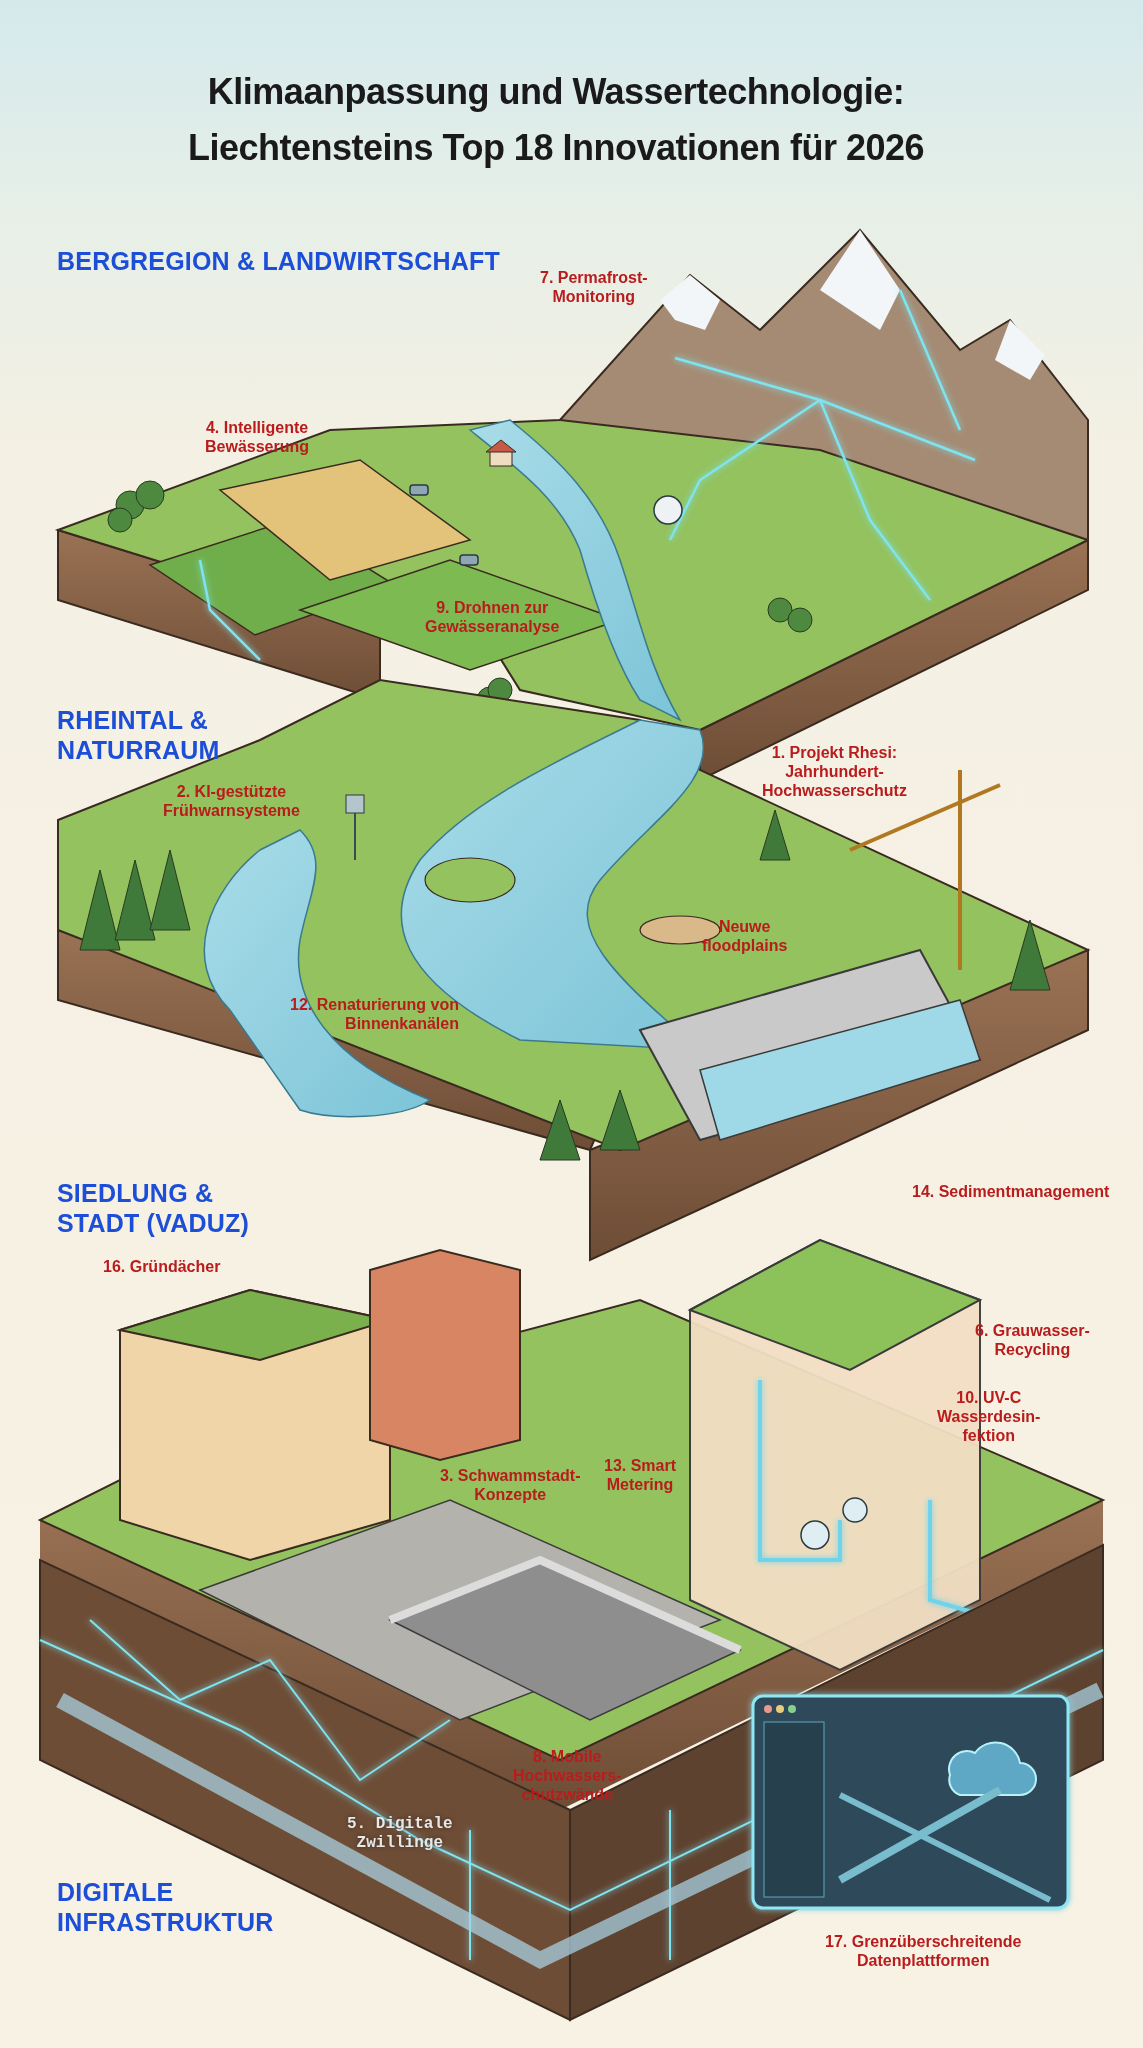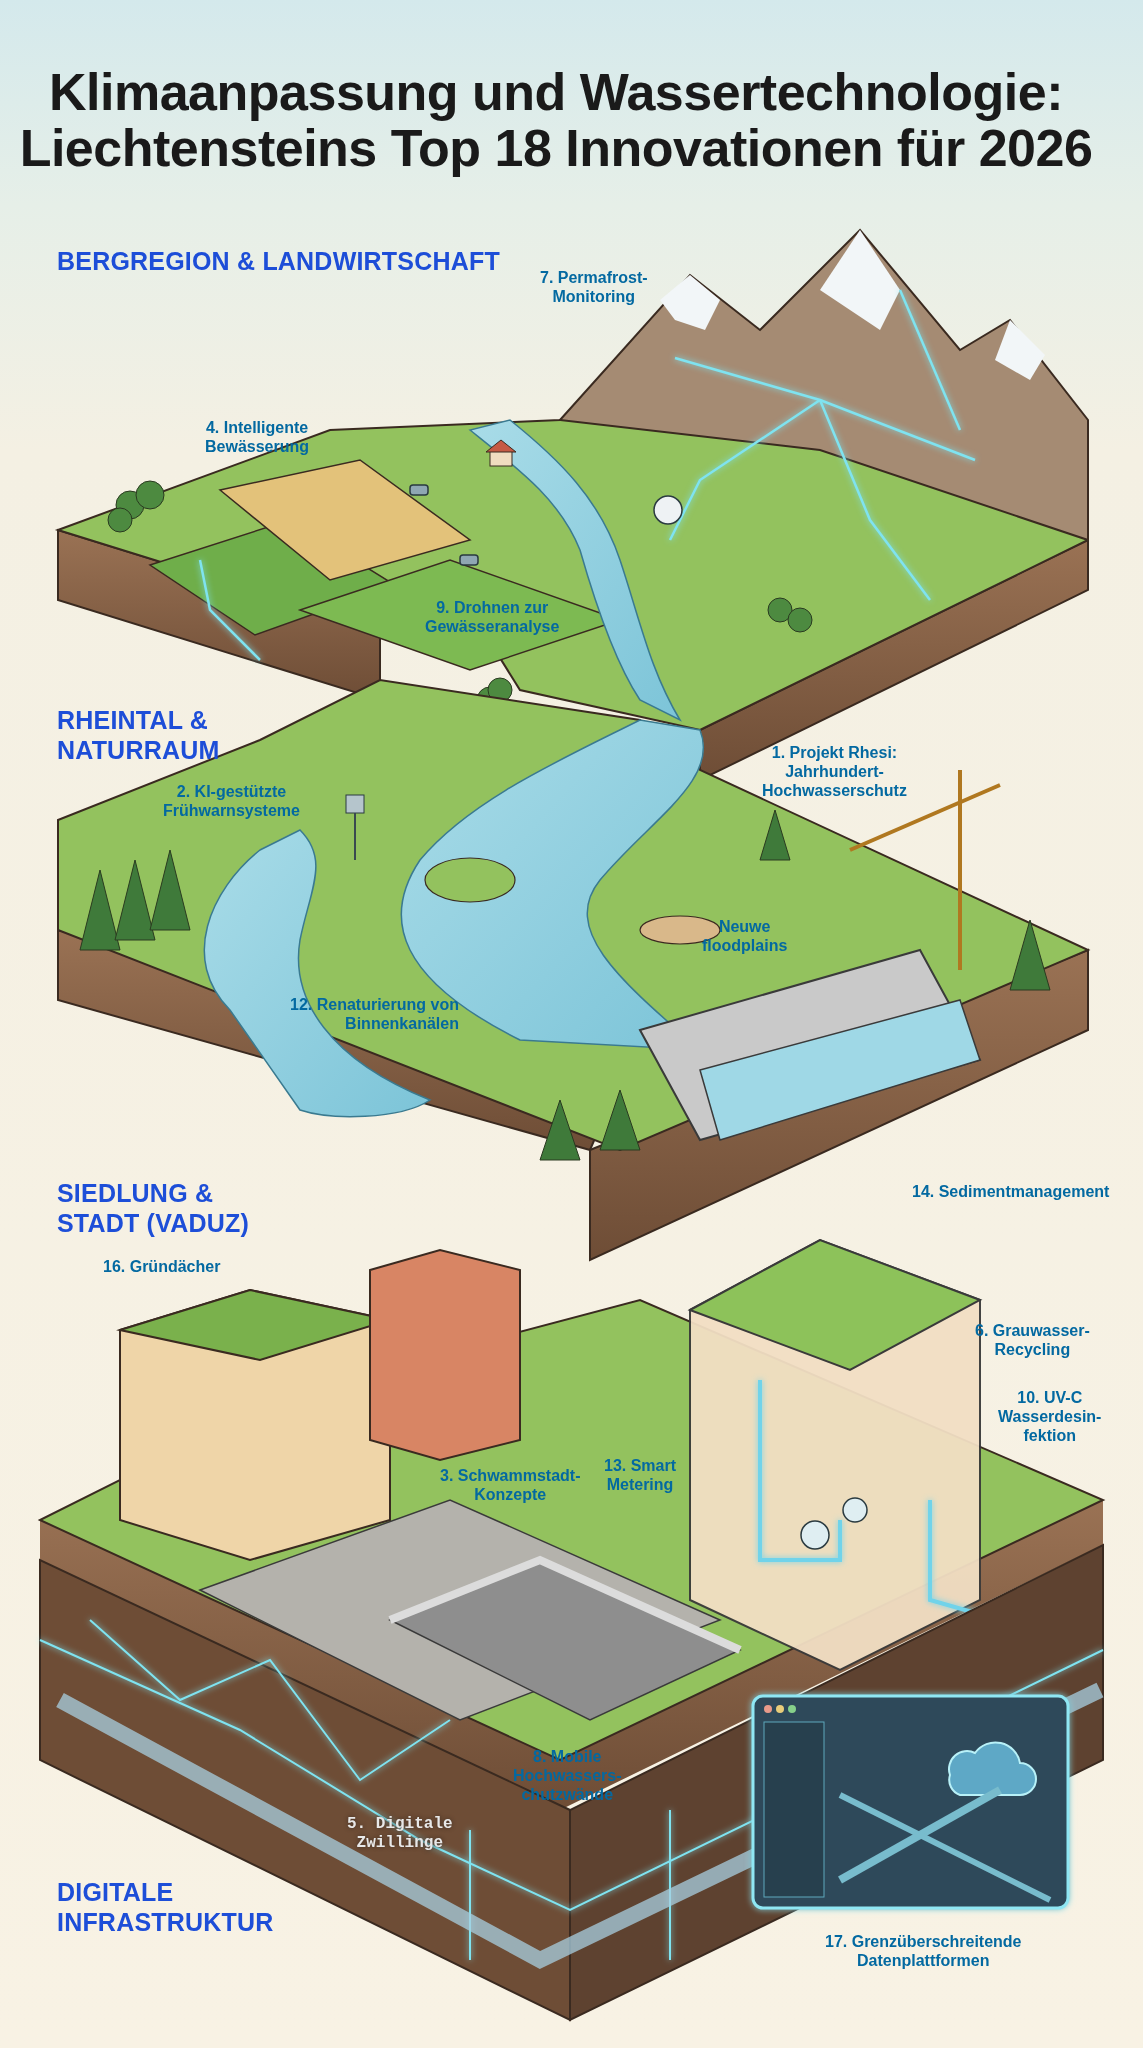--- a/index.html
+++ b/index.html
@@ -3,28 +3,28 @@
 <meta charset="utf-8">
 <style>
   html, body { margin: 0; padding: 0; }
   body {
     width: 1143px; height: 2048px; position: relative; overflow: hidden;
     background: linear-gradient(180deg, #d4e9ec 0%, #e6efe8 10%, #f4f0e3 22%, #f8f2e4 100%);
     font-family: "Liberation Sans", sans-serif; color: #1e1e1e;
   }
   .title {
     position: absolute; left: 0; top: 64px; width: 1112px; text-align: center;
-    font-size: 52px; font-weight: bold; line-height: 56px; color: #1a1a1a; letter-spacing: -0.5px;
+    font-size: 36px; font-weight: bold; line-height: 56px; color: #1a1a1a; letter-spacing: -0.5px;
   }
   .section {
     position: absolute; font-weight: bold; font-size: 25px; line-height: 30px; color: #1d4ed8;
     text-transform: uppercase; letter-spacing: 0.2px;
   }
   .label {
-    position: absolute; font-weight: bold; font-size: 16px; line-height: 19px; color: #0369a1;
+    position: absolute; font-weight: bold; font-size: 16px; line-height: 19px; color: #b91c1c;
     text-align: center; white-space: nowrap;
   }
   .label.dark-bg { color: #e8e8e8; text-shadow: 0 0 4px #3a2a20; }
   svg.scene { position: absolute; left: 0; top: 0; }
 </style>
 </head>
 <body>
 
 <svg class="scene" width="1143" height="2048" viewBox="0 0 1143 2048">
   <defs>
@@ -227,21 +227,21 @@
 <div class="label" style="left:912px; top:1182px;">
   <div>14. Sedimentmanagement</div>
 </div>
 <div class="label" style="left:103px; top:1257px;">
   <div>16. Gründächer</div>
 </div>
 <div class="label" style="left:975px; top:1321px;">
   <div>6. Grauwasser-</div>
   <div>Recycling</div>
 </div>
-<div class="label" style="left:998px; top:1388px;">
+<div class="label" style="left:937px; top:1388px;">
   <div>10. UV-C</div>
   <div>Wasserdesin-</div>
   <div>fektion</div>
 </div>
 <div class="label" style="left:604px; top:1456px;">
   <div>13. Smart</div>
   <div>Metering</div>
 </div>
 <div class="label" style="left:440px; top:1466px;">
   <div>3. Schwammstadt-</div>

